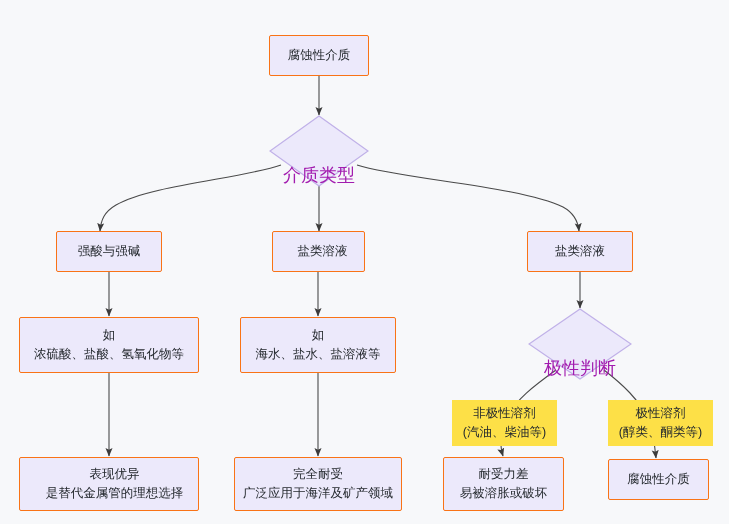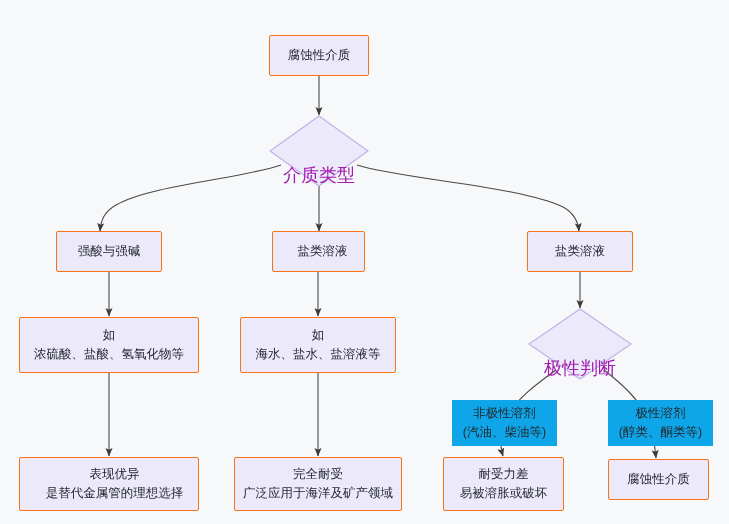--- a/index.html
+++ b/index.html
@@ -64,21 +64,21 @@
     position: relative;
     z-index: 2;
     font-size: 18px;
     color: #a21caf;
     white-space: nowrap;
     margin-top: 48px;
   }
   .edge-label {
     position: absolute;
     box-sizing: border-box;
-    background: #0ea5e9;
+    background: #fde047;
     color: #24292e;
     font-size: 12.5px;
     line-height: 19px;
     text-align: center;
     padding: 4px 6px;
     white-space: nowrap;
     z-index: 3;
   }
 </style>
 </head>

